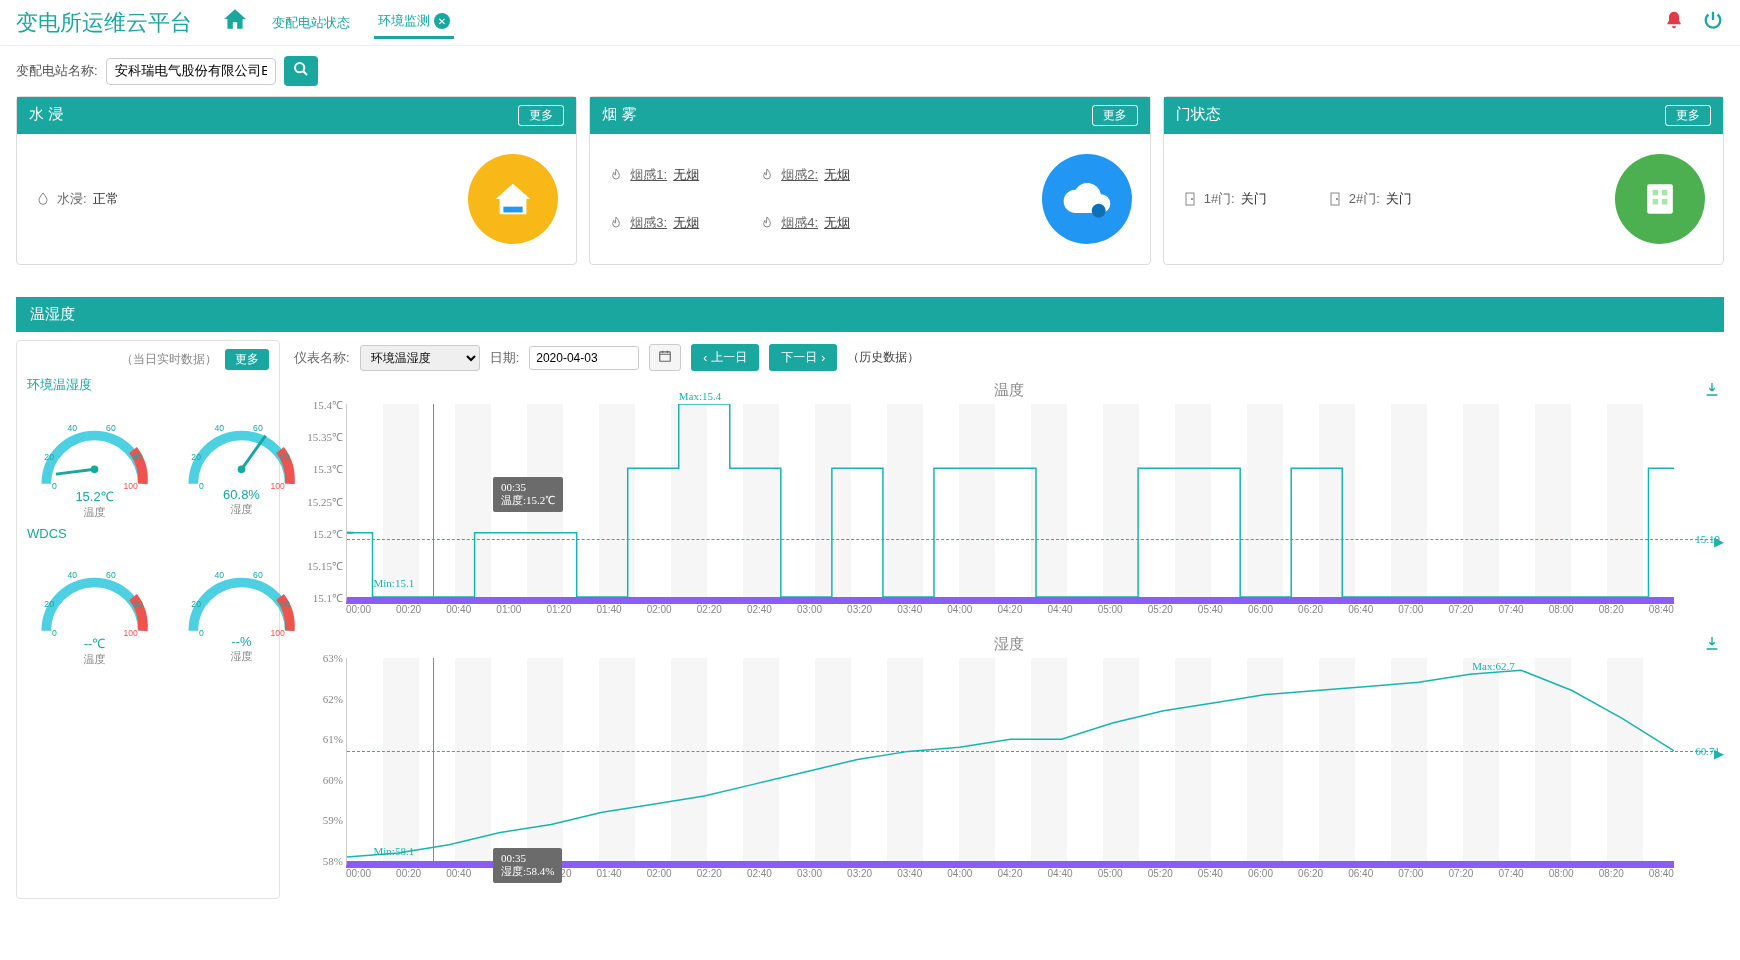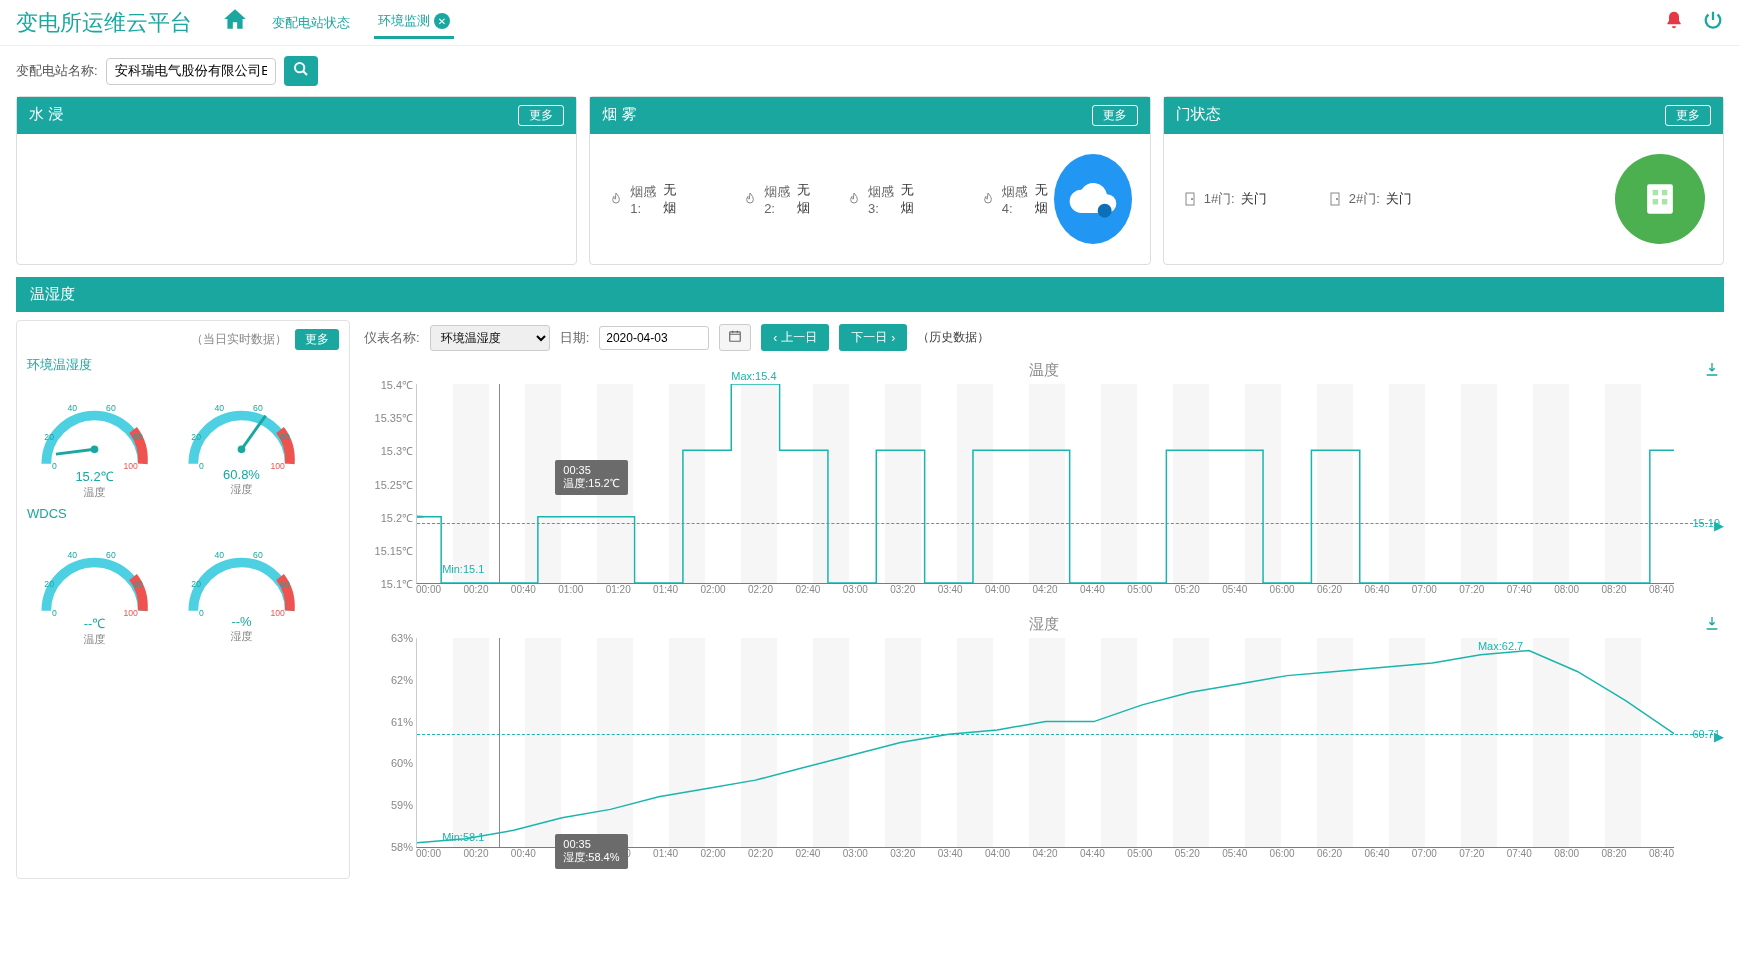--- a/index.html
+++ b/index.html
@@ -16,55 +16,55 @@
 .power { color: #19a7a0; font-size: 22px; }
 .searchbar { display: flex; align-items: center; padding: 10px 16px; gap: 8px; }
 .searchbar label { color: #555; }
 .searchbar input { border: 1px solid #ccc; border-radius: 4px; padding: 5px 8px; width: 170px; }
 .search-btn { background: #19a7a0; color: #fff; width: 34px; height: 30px; border: none; border-radius: 4px; font-size: 16px; cursor: pointer; }
 .row-cards { display: flex; gap: 12px; padding: 0 16px 12px; }
 .card { border: 1px solid #ddd; border-radius: 4px; flex: 1; }
 .card-h { background: #19a7a0; color: #fff; padding: 8px 12px; display: flex; justify-content: space-between; align-items: flex-start; font-size: 15px; }
 .more-btn { border: 1px solid #fff; background: none; color: #fff; padding: 1px 10px; border-radius: 3px; cursor: pointer; font-size: 12px; }
 .card-b { padding: 20px 18px; display: flex; justify-content: space-between; align-items: center; min-height: 130px; }
-.kv-grid { display: flex; flex-direction: row; gap: 30px; }
+.kv-grid { display: flex; flex-direction: column; gap: 30px; text-decoration: underline; }
 .kv-row { display: flex; gap: 60px; }
 .kv { display: flex; align-items: center; gap: 6px; color: #555; }
 .kv .lbl { color: #666; }
 .kv .val { color: #333; }
 .ic { width: 16px; height: 16px; display: inline-block; }
 .big-ic { width: 90px; height: 90px; border-radius: 50%; display: flex; align-items: center; justify-content: center; }
 .big-ic.org { background: #f8b817; }
 .big-ic.blu { background: #2196f3; }
 .big-ic.grn { background: #4caf50; }
 .panel { margin: 0 16px 12px; }
-.panel-h { background: #19a7a0; color: #fff; padding: 8px 14px; font-size: 15px; }
+.panel-h { background: #19a7a0; color: #fff; padding: 8px 14px; font-size: 15px; margin-top: 20px; }
 .panel-b { display: flex; gap: 14px; padding-top: 8px; }
-.left-gauges { width: 334px; border: 1px solid #e2e2e2; border-radius: 4px; padding: 8px 10px; }
+.left-gauges { width: 264px; border: 1px solid #e2e2e2; border-radius: 4px; padding: 8px 10px; }
 .gauge-head { display: flex; justify-content: flex-end; align-items: center; gap: 8px; color: #888; font-size: 12px; margin-bottom: 4px; }
 .more-btn2 { background: #19a7a0; color: #fff; border: none; padding: 2px 10px; border-radius: 3px; font-size: 12px; cursor: pointer; }
 .gtitle { color: #19a7a0; font-size: 13px; margin: 6px 0; }
 .grow { display: flex; gap: 12px; }
 .gauge { width: 135px; text-align: center; position: relative; }
 .gauge svg { width: 135px; height: 100px; }
 .gv { color: #19a7a0; font-size: 13px; margin-top: -16px; }
 .gl { color: #888; font-size: 11px; }
 .right-charts { flex: 1; }
 .filter-row { display: flex; align-items: center; gap: 10px; padding: 4px 0 10px; }
 .filter-row label { color: #666; }
 .sel, .dt { border: 1px solid #ccc; border-radius: 3px; padding: 4px 6px; font-size: 12px; }
 .sel { width: 120px; }
 .dt { width: 110px; }
 .cal-btn { border: 1px solid #ccc; background: #f5f5f5; padding: 4px 8px; border-radius: 3px; cursor: pointer; }
 .nav-btn { background: #19a7a0; color: #fff; border: none; padding: 5px 12px; border-radius: 3px; cursor: pointer; display: flex; align-items: center; gap: 4px; font-size: 12px; }
 .hint { color: #404040; font-size: 12px; }
 .chart { position: relative; margin-bottom: 20px; }
 .chart-title { text-align: center; color: #888; font-size: 15px; margin-bottom: 4px; }
 .dl-ic { position: absolute; right: 4px; top: 0; color: #19a7a0; cursor: pointer; }
-.plot { position: relative; height: 200px; border-left: 1px solid #ccc; border-bottom: 1px solid #8b5cf6; margin-left: 52px; margin-right: 50px; }
+.plot { position: relative; height: 200px; border-left: 1px solid #ccc; border-bottom: 7px solid #8b5cf6; margin-left: 52px; margin-right: 50px; font-family: Liberation Serif, serif; }
 .plot2 { height: 210px; }
 .ytick { position: absolute; left: -50px; font-size: 11px; color: #888; width: 46px; text-align: right; transform: translateY(-50%); }
 .xaxis { display: flex; margin-left: 52px; margin-right: 50px; font-size: 10px; color: #888; justify-content: space-between; }
 .grid-bg { position: absolute; inset: 0; background: repeating-linear-gradient(to right, transparent, transparent 36px, #f6f6f6 36px, #f6f6f6 72px); }
 .line-path { stroke: #19b5ad; stroke-width: 1.5; fill: none; }
 .avg-line { position: absolute; left: 0; right: -44px; border-top: 1.5px dashed #19b5ad; }
 .avg-lbl { position: absolute; right: -46px; font-size: 11px; color: #19b5ad; transform: translateY(-50%); text-align: right; }
 .max-lbl, .min-lbl { position: absolute; font-size: 11px; color: #19b5ad; }
 .cursor-line { position: absolute; top: 0; bottom: 0; width: 1px; background: #888; }
 .tooltip { position: absolute; background: #6b6b6b; color: #fff; font-size: 11px; padding: 4px 8px; border-radius: 2px; white-space: nowrap; }
@@ -111,20 +111,35 @@
         <path d="M21 21l-6-6"></path>
       </svg>
   </button>
 </div>
 
 <div class="row-cards">
   <div class="card" style="flex:1">
     <div class="card-h">
       <span>水 浸</span>
       <button class="more-btn">更多</button>
+    </div>
+    <div class="card-b">
+      <div class="kv">
+        <span class="ic"><svg viewBox="0 0 24 24" width="16" height="16" fill="none" stroke="#888" stroke-width="1.5">
+              <path d="M12 3c4 5 6 8 6 11a6 6 0 0 1-12 0c0-3 2-6 6-11z"></path>
+            </svg></span>
+        <span class="lbl">水浸:</span>
+        <span class="val">正常</span>
+      </div>
+      <div class="big-ic org">
+        <svg width="46" height="46" viewBox="0 0 24 24">
+            <path fill="#fff" d="M12 4l9 8h-2v8H5v-8H3z"></path>
+            <rect x="7" y="16" width="10" height="3" fill="#2196f3"></rect>
+          </svg>
+      </div>
     </div>
   </div>
 
   <div class="card" style="flex:1">
     <div class="card-h">
       <span>烟 雾</span>
       <button class="more-btn">更多</button>
     </div>
     <div class="card-b">
       <div class="kv-grid">

